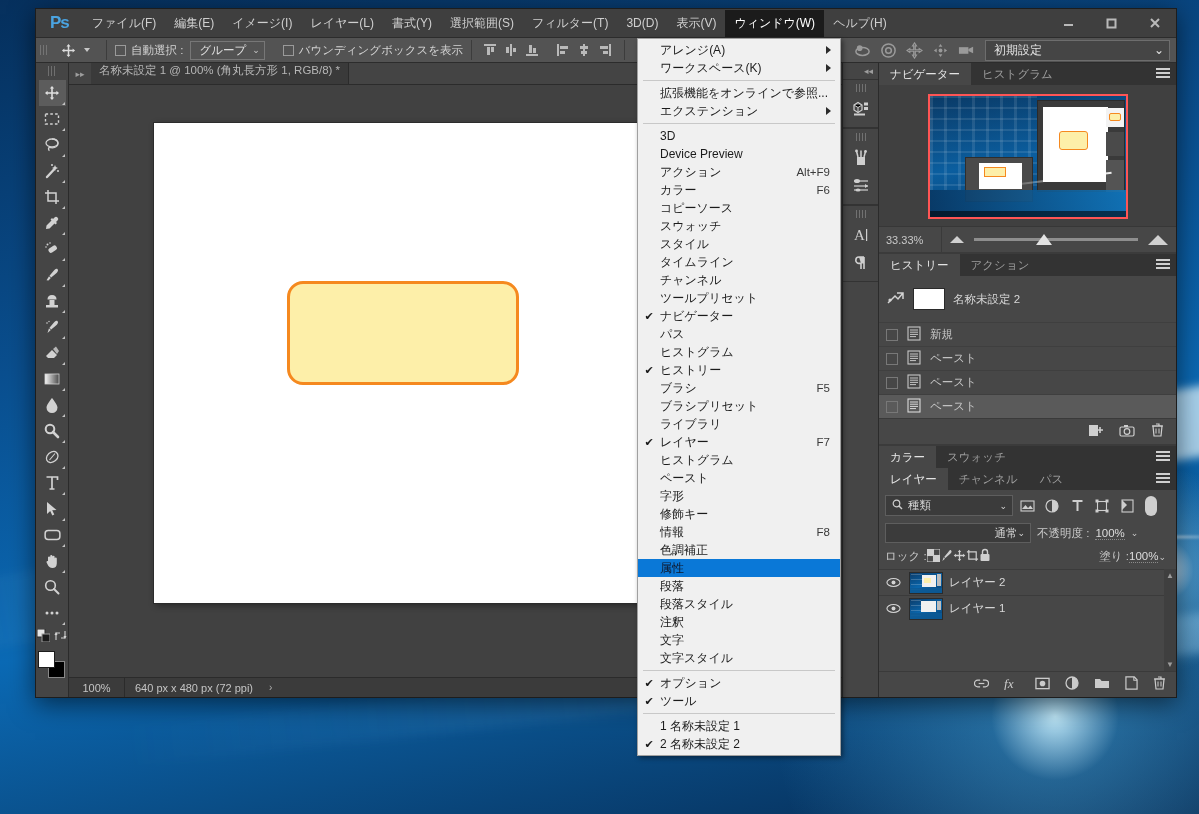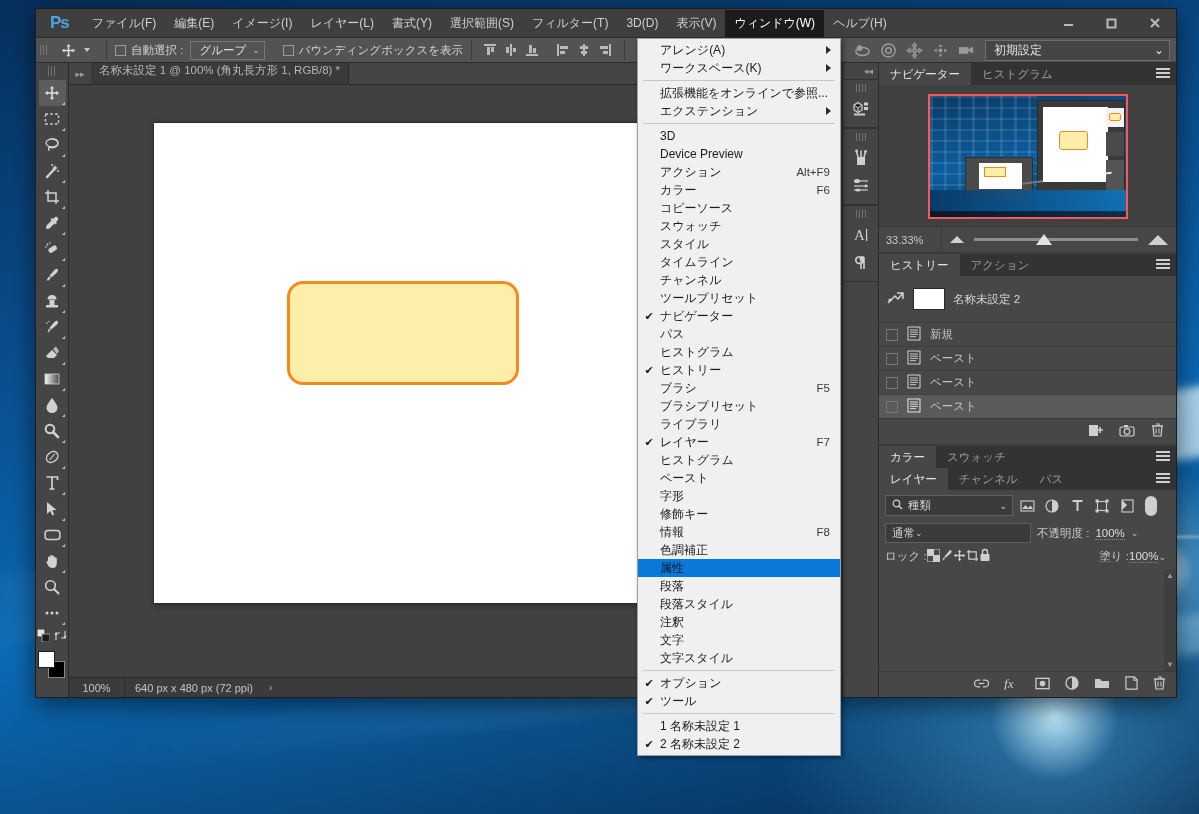--- a/index.html
+++ b/index.html
@@ -194,21 +194,21 @@
   
   .lay-filter { display:flex; align-items:center; gap:3px; padding:5px 6px; }
   .lay-kind {
     flex:0 0 128px; height:21px; background:#3b3b3b; border:1px solid #5e5e5e; color:#d6d6d6;
     font-size:11.5px; display:flex; align-items:center; justify-content:space-between; padding:0 5px 0 6px;
   }
   .lay-ficon { width:22px;height:20px; display:flex;align-items:center;justify-content:center; color:#cfcfcf;}
   .toggle-pill { width:12px;height:20px;border-radius:6px;background:#cfcfcf; margin-left:4px;}
   .lay-blend { display:flex; align-items:center; gap:6px; padding:2px 6px 3px;}
   .blend-sel { flex:0 0 146px;height:20px;background:#3b3b3b;border:1px solid #5e5e5e;color:#d6d6d6;font-size:11.5px;
-    display:flex;align-items:center;justify-content:flex-start;padding:0 5px 0 6px;}
+    display:flex;align-items:center;justify-content:flex-end;padding:0 5px 0 6px;}
   .sm { color:#c9c9c9; font-size:11.5px; }
   .val { color:#dcdcdc; font-size:11.5px; border-bottom:1px dotted #8a8a8a;}
   .lay-lock { display:flex; align-items:center; padding:2px 6px 4px;}
   .layer-row { display:flex; align-items:center; height:26px; border-top:1px solid #3b3b3b; padding:0 4px; gap:6px; color:#d8d8d8; font-size:11.5px;}
   .layer-row.sel { background:#565656; }
   .eye { width:20px; display:flex; justify-content:center; color:#d4d4d4;}
   .lthumb { width:34px; height:22px; border:1px solid #2b2b2b;
     background:linear-gradient(160deg,#0b3c6a,#0a66ac 55%,#083a66); position:relative;}
   .lthumb.white { background:#fff; }
   .lthumb.selected { outline:1px solid #fff; outline-offset:1px; }
@@ -828,20 +828,51 @@
                 <path d="M3.5 6 V4 a2.5 2.5 0 0 1 5 0 V6" fill="none" stroke="#cfcfcf" stroke-width="1.4"></path>
               </svg></span>
           <span style="flex:1"></span>
           <span class="sm">塗り :</span>
           <span class="val">100%</span>
           <span class="ch sm" style="font-size:9px;margin-right:4px">⌄</span>
         </div>
 
         <div style="display:flex;flex:1;min-height:0;">
           <div style="flex:1;display:flex;flex-direction:column;">
+            <div class="layer-row">
+              <span class="eye">
+                  <svg width="15" height="11" viewBox="0 0 16 11">
+                    <ellipse cx="8" cy="5.5" rx="7" ry="4.3" fill="none" stroke="#d4d4d4" stroke-width="1.2"></ellipse>
+                    <circle cx="8" cy="5.5" r="2.1" fill="#d4d4d4"></circle>
+                  </svg>
+                </span>
+              <span class="lthumb">
+                <span style="position:absolute;left:1px;top:1px;width:34%;height:85%;background:repeating-linear-gradient(180deg,rgba(255,255,255,.2) 0 1px,transparent 1px 5px);"></span>
+                <span style="position:absolute;left:38%;top:12%;width:44%;height:60%;background:#f0f0f0;"></span>
+                <span style="position:absolute;left:45%;top:28%;width:22%;height:24%;background:#fdefa9;"></span>
+                <span style="position:absolute;left:84%;top:8%;width:14%;height:60%;background:#bdbdbd;"></span>
+                <span style="position:absolute;left:0;bottom:0;width:100%;height:25%;background:rgba(12,90,150,.9);"></span>
+              </span>
+              <span>レイヤー 2</span>
+            </div>
+            <div class="layer-row">
+              <span class="eye">
+                  <svg width="15" height="11" viewBox="0 0 16 11">
+                    <ellipse cx="8" cy="5.5" rx="7" ry="4.3" fill="none" stroke="#d4d4d4" stroke-width="1.2"></ellipse>
+                    <circle cx="8" cy="5.5" r="2.1" fill="#d4d4d4"></circle>
+                  </svg>
+                </span>
+              <span class="lthumb">
+                <span style="position:absolute;left:1px;top:1px;width:30%;height:85%;background:repeating-linear-gradient(180deg,rgba(255,255,255,.2) 0 1px,transparent 1px 5px);"></span>
+                <span style="position:absolute;left:34%;top:14%;width:46%;height:55%;background:#f0f0f0;"></span>
+                <span style="position:absolute;left:84%;top:10%;width:13%;height:45%;background:#bdbdbd;"></span>
+                <span style="position:absolute;left:0;bottom:0;width:100%;height:28%;background:rgba(12,90,150,.9);"></span>
+              </span>
+              <span>レイヤー 1</span>
+            </div>
           </div>
           <div class="scroll-col">
             <span>▲</span>
             <span style="flex:1"></span>
             <span>▼</span>
           </div>
         </div>
 
         <div class="lay-foot">
           <span><svg width="15" height="11" viewBox="0 0 16 11">

